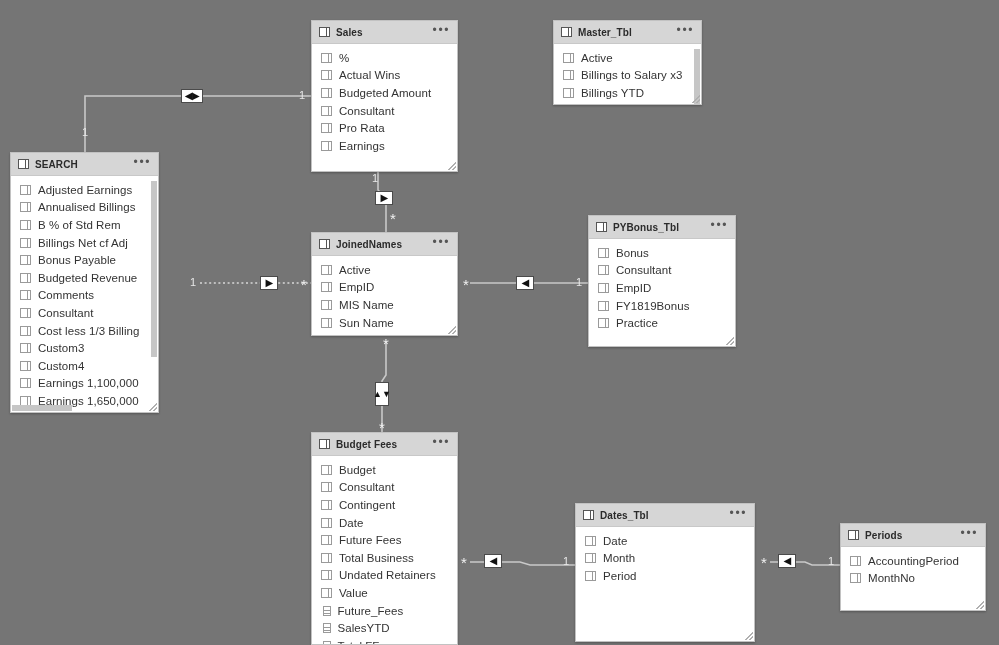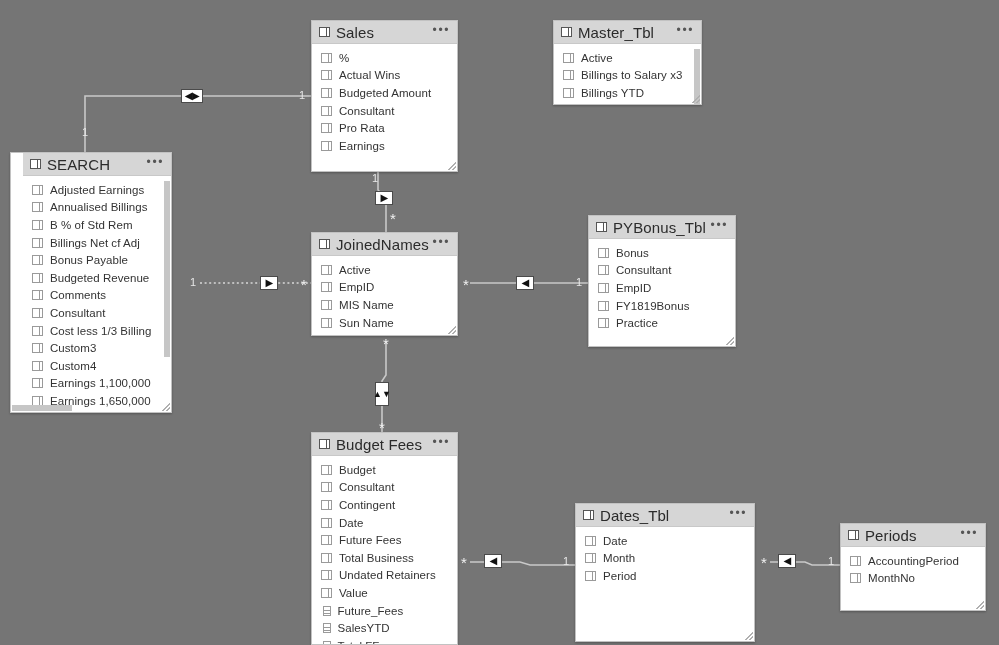--- a/index.html
+++ b/index.html
@@ -25,22 +25,22 @@
   }
   .tbl-head{
     height:23px;
     background:#d6d6d6;
     border-bottom:1px solid #c8c8c8;
     display:flex;align-items:center;
     padding:0 7px 0 7px;
     box-sizing:border-box;
   }
   .tbl-title{
-    font-size:15px;
-    font-weight:normal;
+    font-size:10px;
+    font-weight:bold;
     color:#2b2b2b;
     margin-left:6px;
     white-space:nowrap;
     letter-spacing:.1px;
   }
   .ellipsis{
     margin-left:auto;
     color:#555;
     font-size:12px;
     letter-spacing:1.6px;
@@ -267,21 +267,21 @@
           <div class="fld">
             <span class="ico-grid"></span>
             <span class="fld-label">Cost less 1/3 Billing</span>
           </div>
         </div>
         <div class="vscroll">
           <i style="top: 2px; height: 58px;"></i>
         </div>
         <div class="resize"></div>
       </div>
-      <div class="tbl" style="left: 10px; top: 152px; width: 162px; height: 261px; padding-left: 12px;">
+      <div class="tbl" style="left: 10px; top: 152px; width: 149px; height: 261px;">
         <div class="tbl-head">
           <span class="ico-grid dark"></span>
           <span class="tbl-title">SEARCH</span>
           <span class="ellipsis">•••</span>
         </div>
         <div class="tbl-body">
           <div class="fld">
             <span class="ico-grid"></span>
             <span class="fld-label">Adjusted Earnings</span>
           </div>

